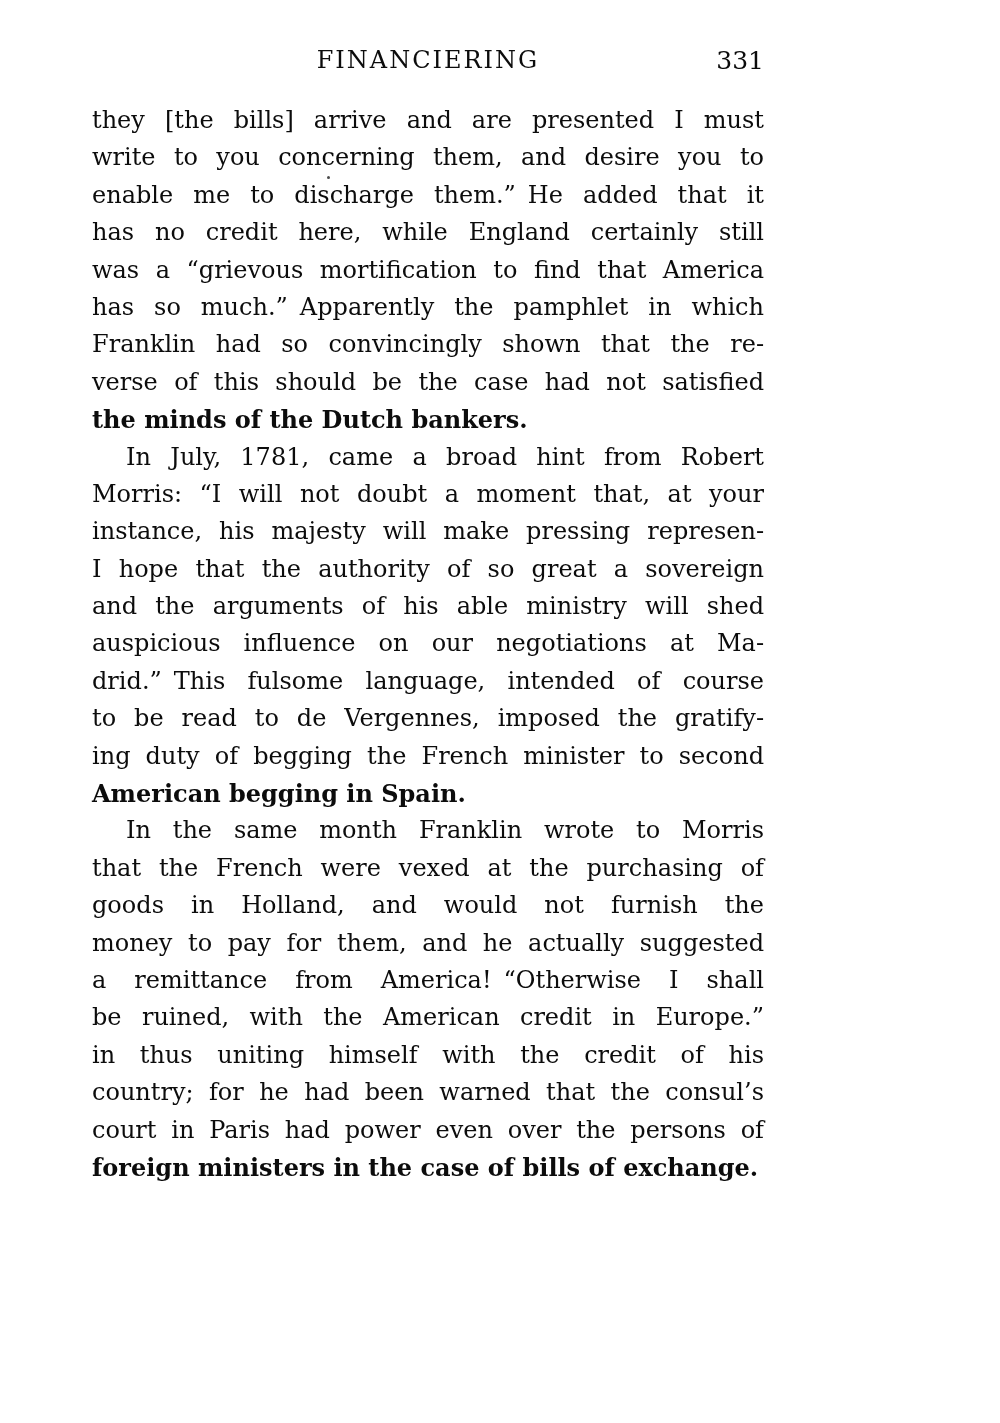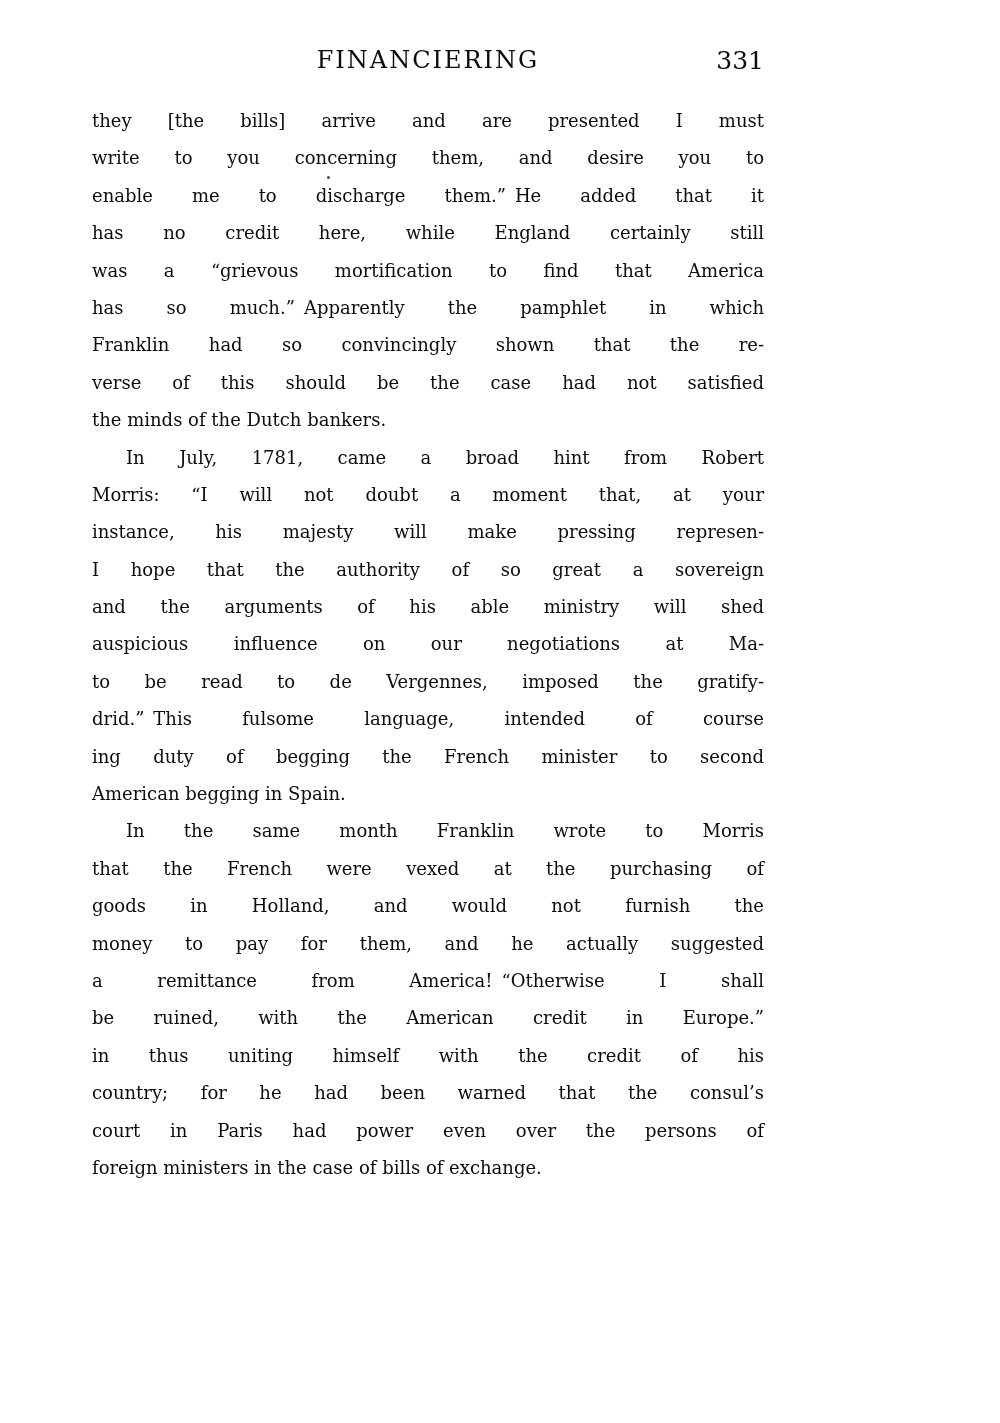--- a/index.html
+++ b/index.html
@@ -39,32 +39,33 @@
     right: 0;
     top: 0;
     font-size: 25px;
     color: #0c0c0c;
   }
   .body-text {
     position: absolute;
     top: 102px;
     left: 92px;
     width: 672px;
-    font-size: 18px;
+    font-size: 24px;
     line-height: 37.4px;
     color: #0c0c0c;
   }
   .line {
     height: 37.4px;
     text-align: justify;
     text-align-last: justify;
   }
   .line.last {
     text-align: left;
     text-align-last: left;
+    font-weight: bold;
   }
   .para.indent .line:first-child {
     text-indent: 34px;
   }
   .speck {
     position: absolute;
     border-radius: 50%;
   }
   .speck-1 {
     left: 327px;
@@ -105,22 +106,22 @@
       <div class="line last">the minds of the Dutch bankers.</div>
     </div>
 
     <div class="para indent">
       <div class="line">In July, 1781, came a broad hint from Robert</div>
       <div class="line">Morris: “I will not doubt a moment that, at your</div>
       <div class="line">instance, his majesty will make pressing represen-</div>
       <div class="line">I hope that the authority of so great a sovereign</div>
       <div class="line">and the arguments of his able ministry will shed</div>
       <div class="line">auspicious influence on our negotiations at Ma-</div>
+      <div class="line">drid.” This fulsome language, intended of course</div>
       <div class="line">to be read to de Vergennes, imposed the gratify-</div>
-      <div class="line">drid.” This fulsome language, intended of course</div>
       <div class="line">ing duty of begging the French minister to second</div>
       <div class="line last">American begging in Spain.</div>
     </div>
 
     <div class="para indent">
       <div class="line">In the same month Franklin wrote to Morris</div>
       <div class="line">that the French were vexed at the purchasing of</div>
       <div class="line">goods in Holland, and would not furnish the</div>
       <div class="line">money to pay for them, and he actually suggested</div>
       <div class="line">a remittance from America! “Otherwise I shall</div>

